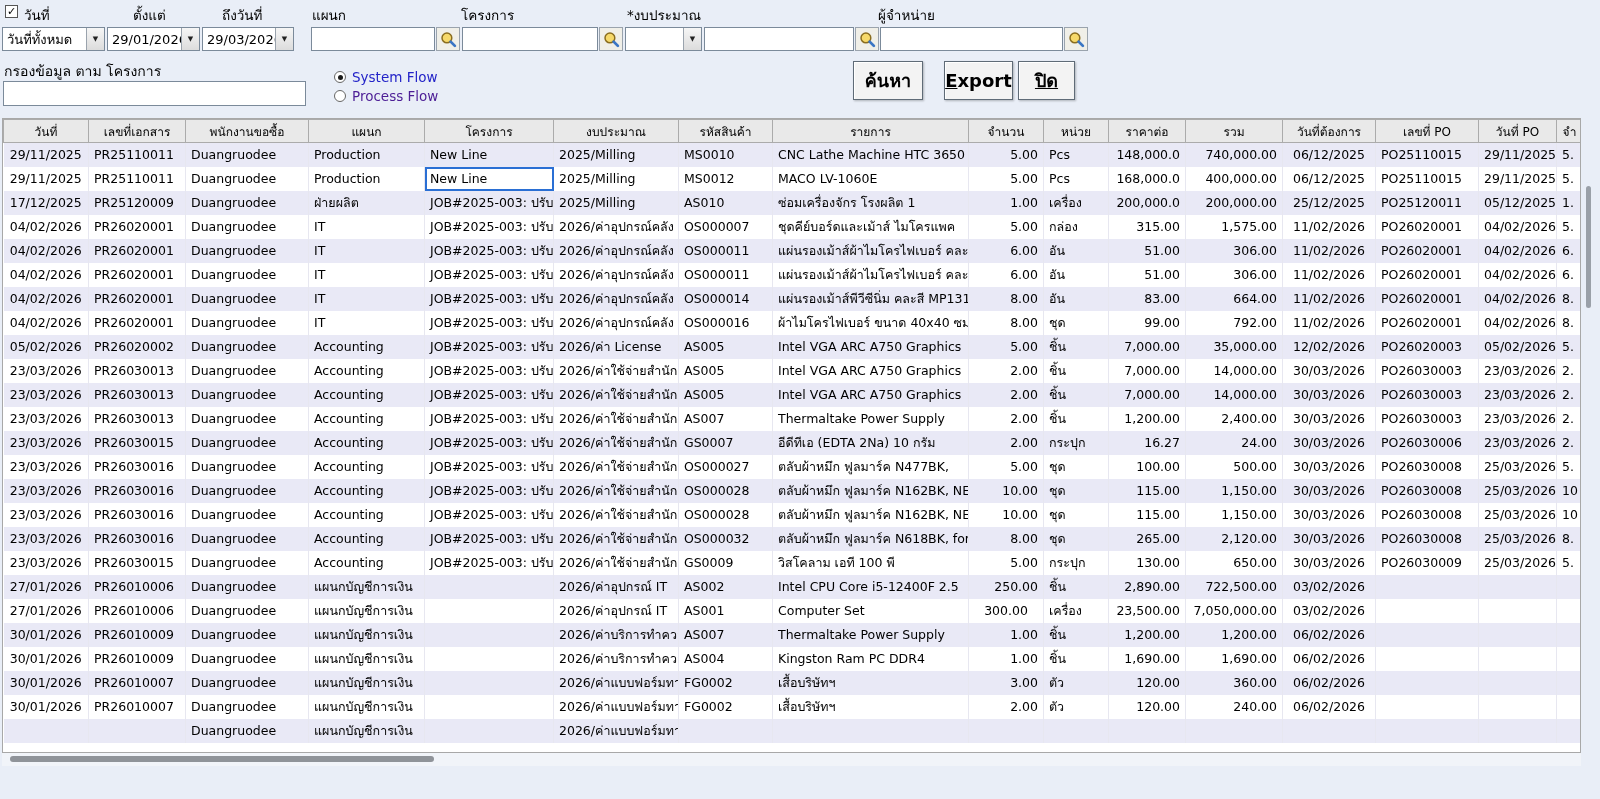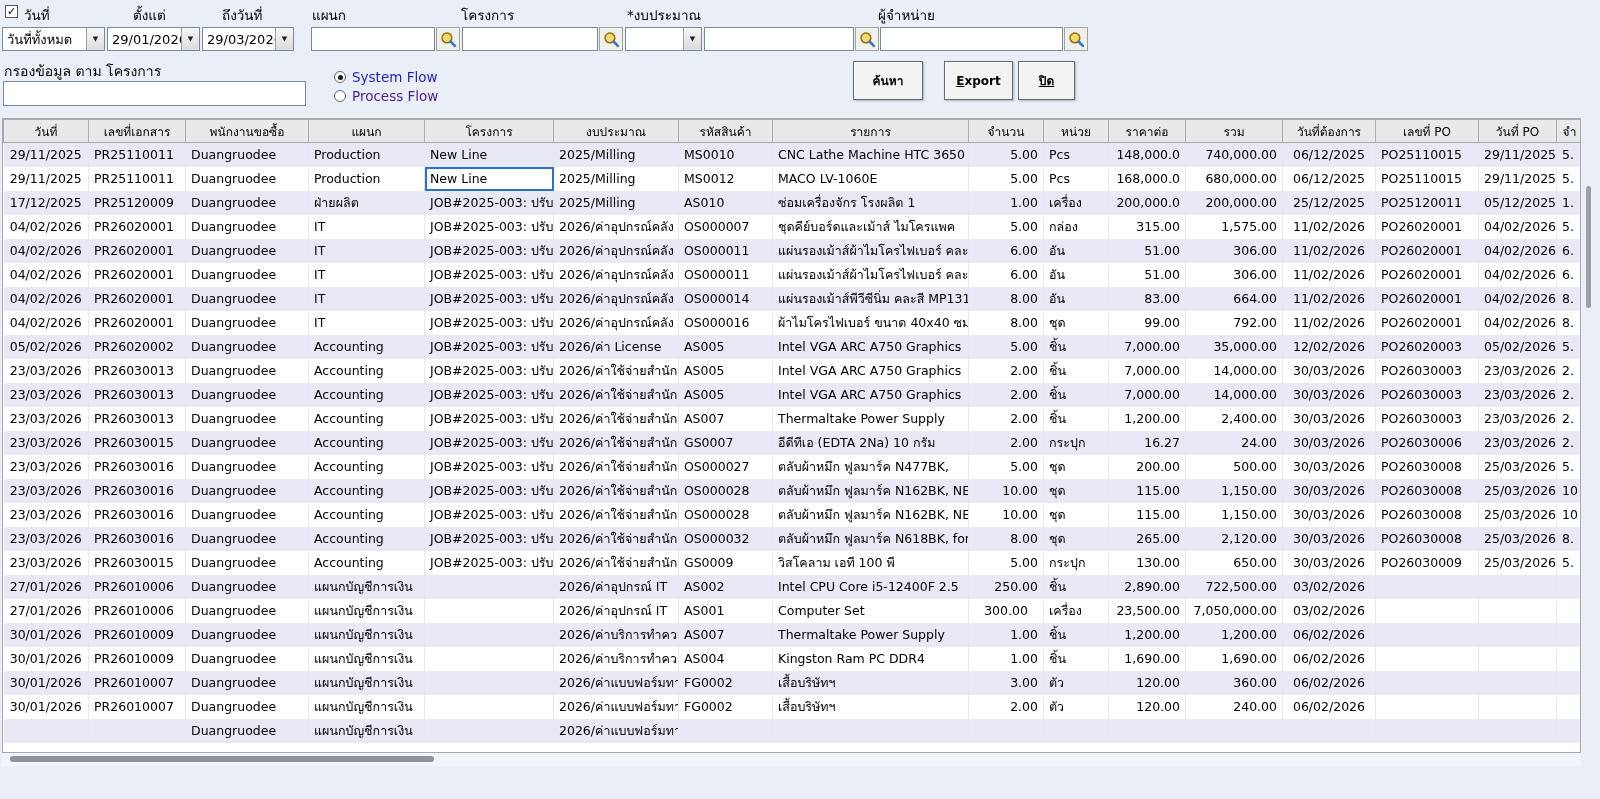--- a/index.html
+++ b/index.html
@@ -33,21 +33,21 @@
   
   .radio-row { display:flex; align-items:center; gap:6px; height:16px;}
   .radio { width:12px; height:12px; border-radius:50%; border:1px solid #666; background:#fff; position:relative;}
   .radio.sel::after { content:""; position:absolute; left:3px; top:3px; width:5px; height:5px;
     border-radius:50%; background:#1a1a1a; }
   .flow-sel { color:#2323c8; font-size:13.5px; }
   .flow-unsel { color:#4c1d95; font-size:13.5px; }
 
   
   .btn { background:#f3f3f3; border:1px solid #5f6b77; box-shadow:inset 1px 1px 0 #ffffff, 1px 1px 2px rgba(0,0,0,0.25);
-    font-size:12px; font-weight:600; display:flex; align-items:center; justify-content:center; cursor:pointer;
+    font-size:18px; font-weight:600; display:flex; align-items:center; justify-content:center; cursor:pointer;
     font-family:inherit;}
   .btn u { text-decoration:underline; }
 
   
   .grid-wrap { left:2px; top:118px; width:1579px; height:635px; overflow:hidden;
     background:#fff; border:1px solid #a8a8a8; }
   table.grid { border-collapse:collapse; table-layout:fixed; width:1579px; background:#fff; }
   table.grid th { background:#e9e9e9; border:1px solid #ababab; font-weight:normal; font-size:12px;
     padding:0 2px; overflow:hidden; white-space:nowrap; }
   tr.group-row th { height:21px; }
@@ -217,21 +217,21 @@
           <td style="text-align: left;">PR25110011</td>
           <td style="text-align: left;">Duangruodee</td>
           <td style="text-align: left;">Production</td>
           <td class="focus" style="text-align: left;">New Line</td>
           <td style="text-align: left;">2025/Milling</td>
           <td style="text-align: left;">MS0012</td>
           <td style="text-align: left;">MACO LV-1060E</td>
           <td style="text-align: right;">5.00</td>
           <td style="text-align: left;">Pcs</td>
           <td style="text-align: right;">168,000.0</td>
-          <td style="text-align: right;">680,000.00</td>
+          <td style="text-align: right;">400,000.00</td>
           <td style="text-align: center;">06/12/2025</td>
           <td style="text-align: left;">PO25110015</td>
           <td style="text-align: center;">29/11/2025</td>
           <td style="text-align: left;">5.</td>
         </tr>
         <tr>
           <td style="text-align: center;">17/12/2025</td>
           <td style="text-align: left;">PR25120009</td>
           <td style="text-align: left;">Duangruodee</td>
           <td style="text-align: left;">ฝ่ายผลิต</td>
@@ -432,21 +432,21 @@
           <td style="text-align: center;">23/03/2026</td>
           <td style="text-align: left;">PR26030016</td>
           <td style="text-align: left;">Duangruodee</td>
           <td style="text-align: left;">Accounting</td>
           <td style="text-align: left;">JOB#2025-003: ปรับ</td>
           <td style="text-align: left;">2026/ค่าใช้จ่ายสำนัก</td>
           <td style="text-align: left;">OS000027</td>
           <td style="text-align: left;">ตลับผ้าหมึก ฟูลมาร์ค N477BK,</td>
           <td style="text-align: right;">5.00</td>
           <td style="text-align: left;">ชุด</td>
-          <td style="text-align: right;">200.00</td>
+          <td style="text-align: right;">100.00</td>
           <td style="text-align: right;">500.00</td>
           <td style="text-align: center;">30/03/2026</td>
           <td style="text-align: left;">PO26030008</td>
           <td style="text-align: center;">25/03/2026</td>
           <td style="text-align: left;">5.</td>
         </tr>
         <tr>
           <td style="text-align: center;">23/03/2026</td>
           <td style="text-align: left;">PR26030016</td>
           <td style="text-align: left;">Duangruodee</td>

